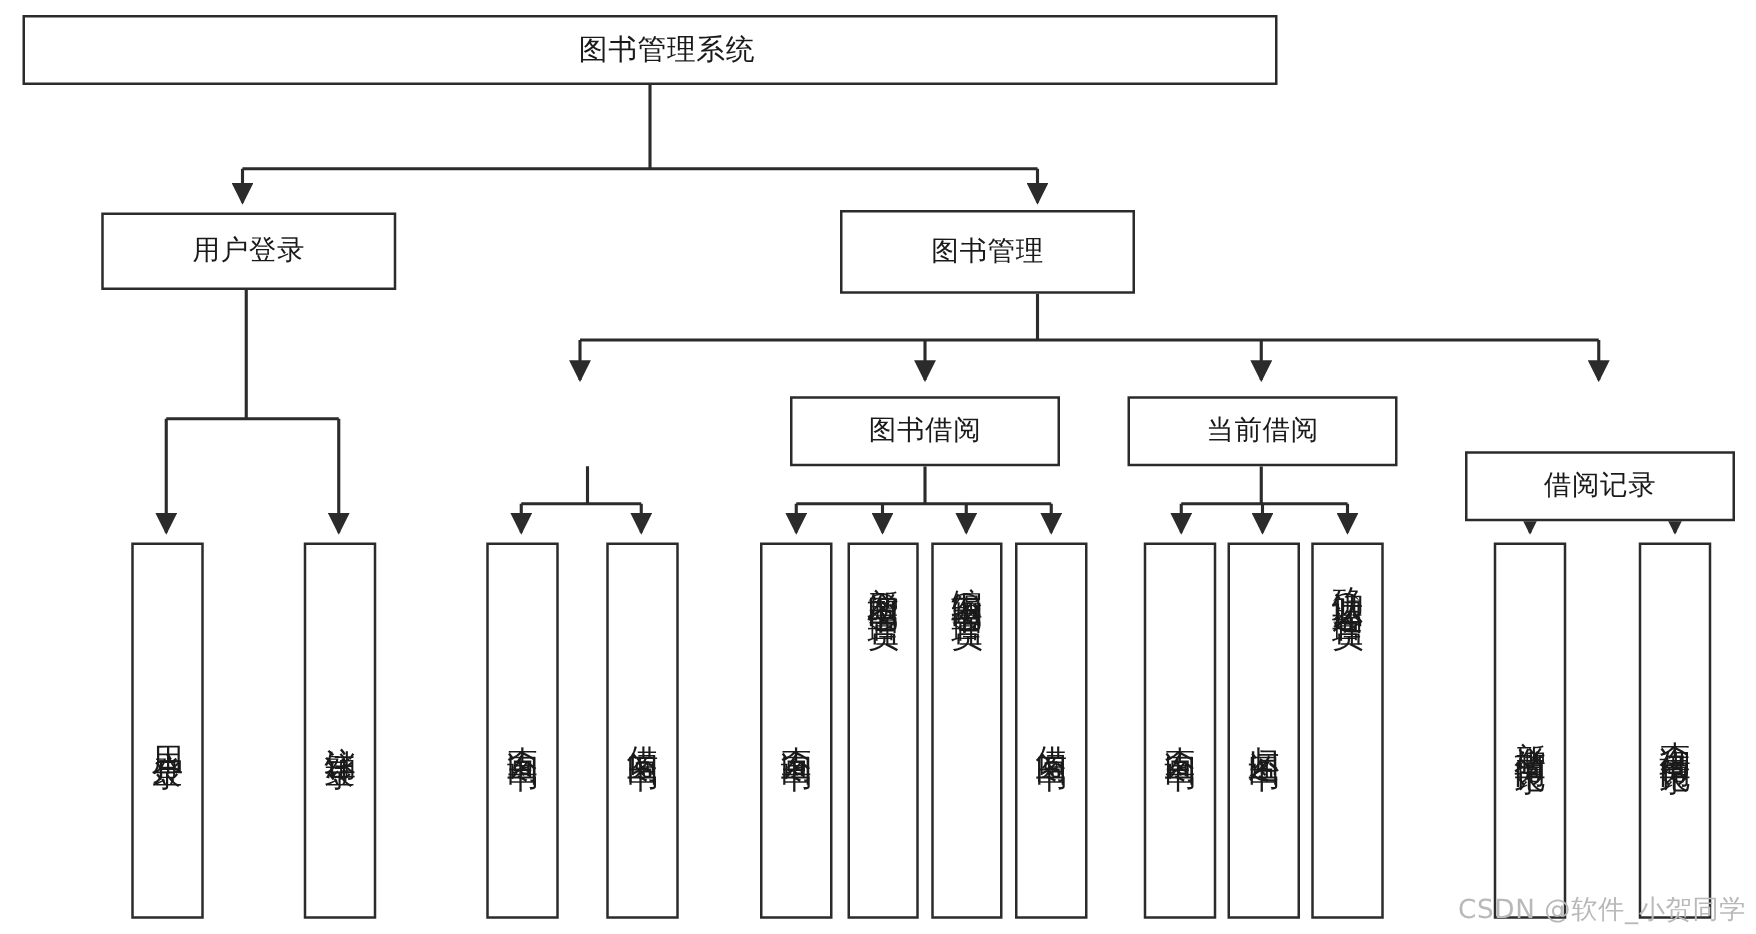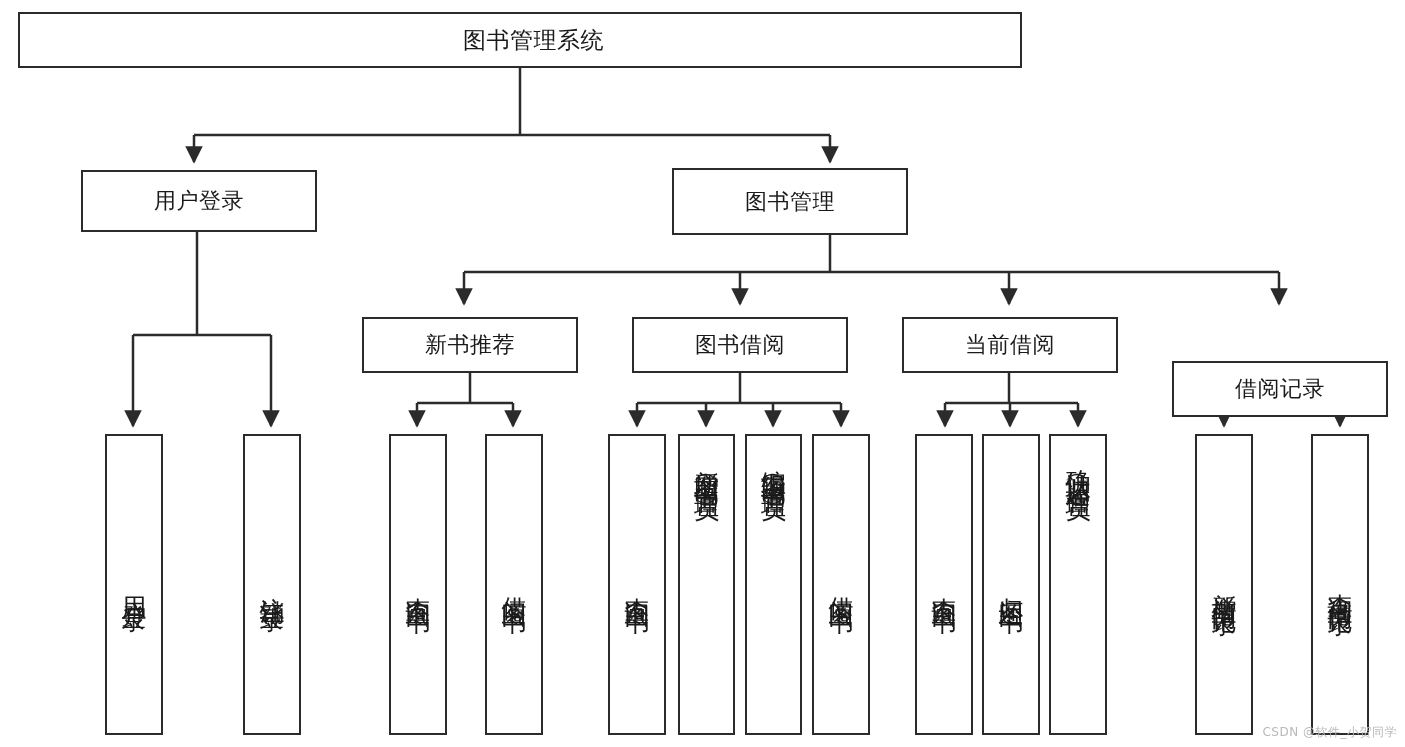--- a/index.html
+++ b/index.html
@@ -64,21 +64,21 @@
     white-space: nowrap;
   }
   .node.leaf.centered {
     align-items: center;
     padding-top: 0;
   }
   #watermark {
     position: absolute;
     right: 8px;
     bottom: 6px;
-    font-size: 12px;
+    font-size: 21px;
     color: #b9b9b9;
     letter-spacing: 0.5px;
     z-index: 5;
     white-space: nowrap;
     font-family: "DejaVu Sans", "Liberation Sans", sans-serif;
   }
 </style>
 </head>
 <body>
 
@@ -138,23 +138,20 @@
     <span class="node-label">图书管理系统</span>
   </div>
 
   <div class="node horizontal" style="left:81px; top:170px; width:236px; height:62px;">
     <span class="node-label">用户登录</span>
   </div>
   <div class="node horizontal" style="left:672px; top:168px; width:236px; height:67px;">
     <span class="node-label">图书管理</span>
   </div>
 
-  <div class="node horizontal" style="left:362px; top:317px; width:216px; height:56px;">
-    <span class="node-label">新书推荐</span>
-  </div>
   <div class="node horizontal" style="left:632px; top:317px; width:216px; height:56px;">
     <span class="node-label">图书借阅</span>
   </div>
   <div class="node horizontal" style="left:902px; top:317px; width:216px; height:56px;">
     <span class="node-label">当前借阅</span>
   </div>
   <div class="node horizontal" style="left:1172px; top:317px; width:216px; height:56px;margin-top:44px;">
     <span class="node-label">借阅记录</span>
   </div>
 

